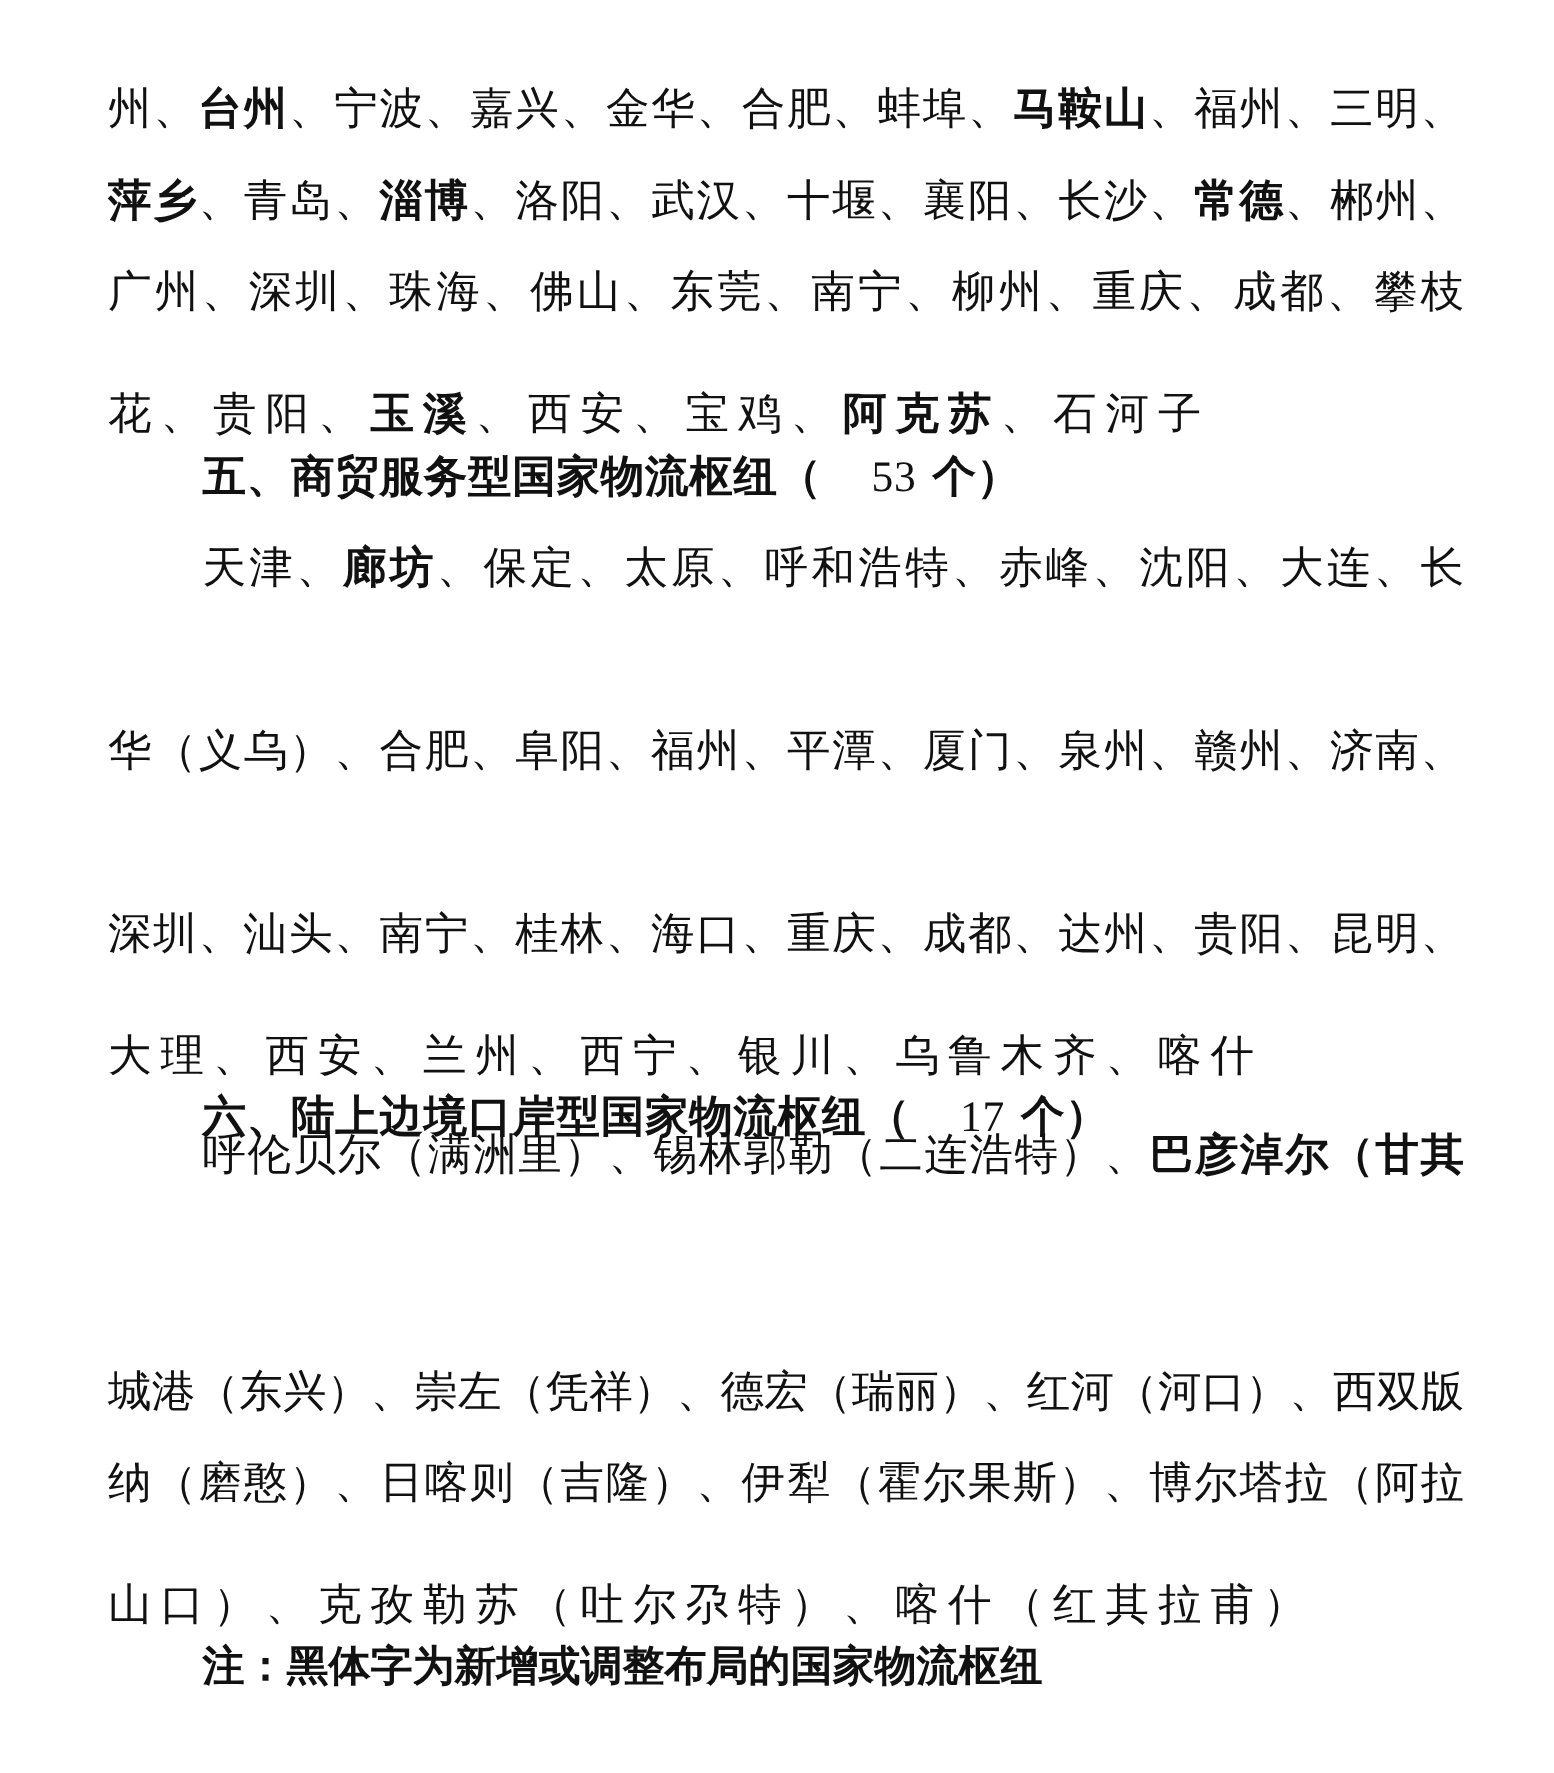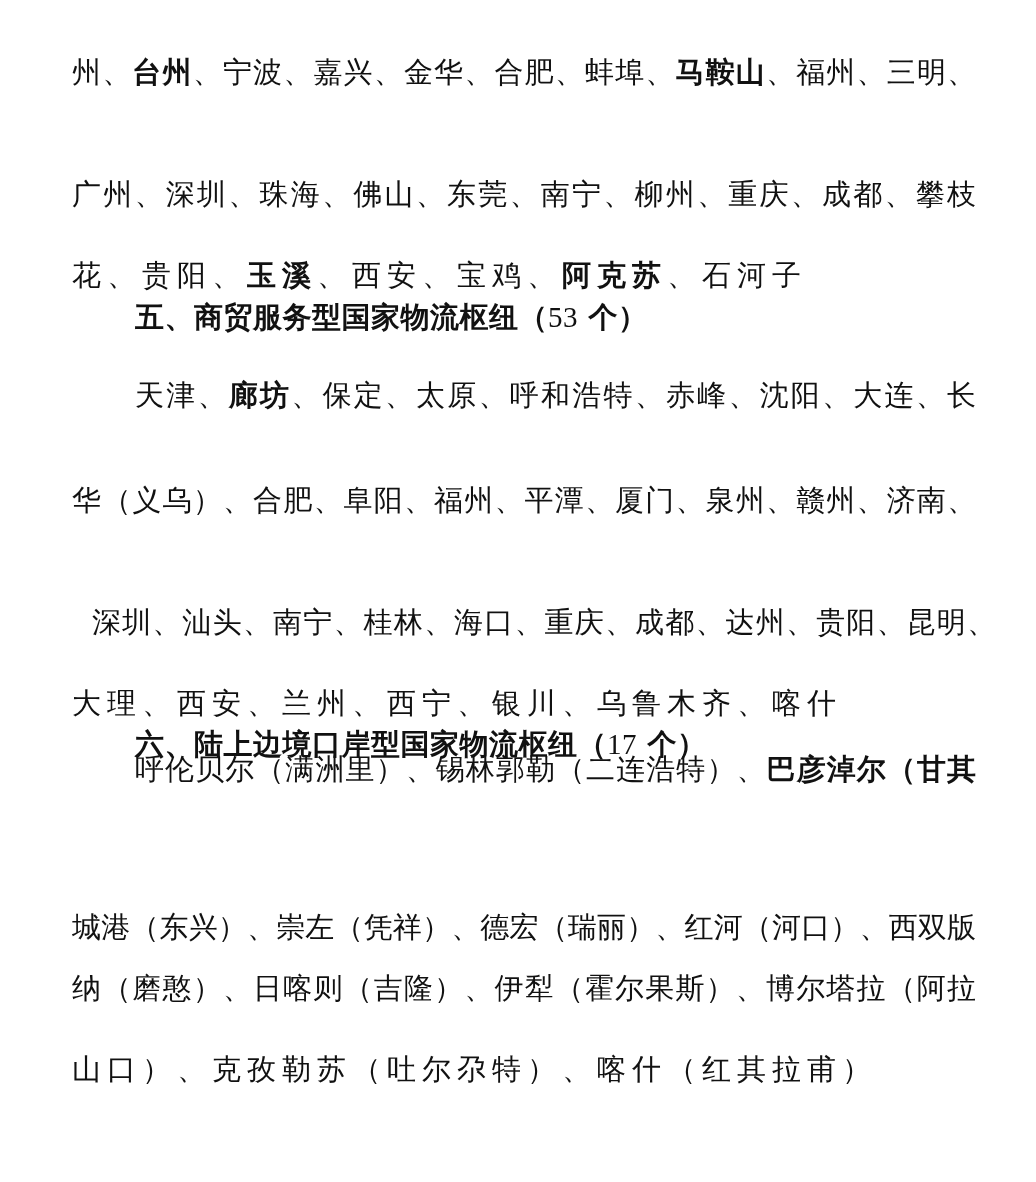--- a/index.html
+++ b/index.html
@@ -53,49 +53,52 @@
     .seg {
       display: inline;
     }
     .seg.bold {
       font-family: "DejaVu Sans", "Liberation Sans", sans-serif;
       font-weight: bold;
     }
     .heading .num {
       font-family: "Liberation Serif", "DejaVu Serif", serif;
       font-weight: normal;
+      margin-left: 33px;
     }
     .note {
       font-family: "DejaVu Sans", "Liberation Sans", sans-serif;
       font-weight: bold;
       text-align-last: left;
       letter-spacing: 0;
       font-size: 28px;
     }
   </style>
 </head>
 <body>
 
 <div class="page">
 
   <div class="line" style="top:52px;"><span class="seg">州、</span><span class="seg bold">台州</span><span class="seg">、宁波、嘉兴、金华、合肥、蚌埠、</span><span class="seg bold">马鞍山</span><span class="seg">、福州、三明、</span></div>
+  <div class="line" style="top:113px;"><span class="seg bold">萍乡</span><span class="seg">、青岛、</span><span class="seg bold">淄博</span><span class="seg">、洛阳、武汉、十堰、襄阳、长沙、</span><span class="seg bold">常德</span><span class="seg">、郴州、</span></div>
   <div class="line" style="top:174px;"><span class="seg">广州、深圳、珠海、佛山、东莞、南宁、柳州、重庆、成都、攀枝</span></div>
   <div class="line last" style="top:235px;"><span class="seg">花、贵阳、</span><span class="seg bold">玉溪</span><span class="seg">、西安、宝鸡、</span><span class="seg bold">阿克苏</span><span class="seg">、石河子</span></div>
 
   <div class="line indent heading" style="top:297px;">
     <span>五、商贸服务型国家物流枢纽（</span><span class="num">53</span><span> 个）</span>
   </div>
 
-  <div class="line indent" style="top:358px;margin-top:17px;"><span class="seg">天津、</span><span class="seg bold">廊坊</span><span class="seg">、保定、太原、呼和浩特、赤峰、沈阳、大连、长</span></div>
+  <div class="line indent" style="top:358px;"><span class="seg">天津、</span><span class="seg bold">廊坊</span><span class="seg">、保定、太原、呼和浩特、赤峰、沈阳、大连、长</span></div>
   <div class="line" style="top:480px;"><span class="seg">华（义乌）、合肥、阜阳、福州、平潭、厦门、泉州、赣州、济南、</span></div>
-  <div class="line" style="top:602px;margin-left:20px;"><span class="seg">深圳、汕头、南宁、桂林、海口、重庆、成都、达州、贵阳、昆明、</span></div>
+  <div class="line" style="top:602px;"><span class="seg">深圳、汕头、南宁、桂林、海口、重庆、成都、达州、贵阳、昆明、</span></div>
   <div class="line last" style="top:663px;"><span class="seg">大理、西安、兰州、西宁、银川、乌鲁木齐、喀什</span></div>
 
   <div class="line indent heading" style="top:724px;">
     <span>六、陆上边境口岸型国家物流枢纽（</span><span class="num">17</span><span> 个）</span>
   </div>
 
   <div class="line indent" style="top:749px;"><span class="seg">呼伦贝尔（满洲里）、锡林郭勒（二连浩特）、</span><span class="seg bold">巴彦淖尔（甘其</span></div>
   <div class="line" style="top:907px;"><span class="seg">城港（东兴）、崇左（凭祥）、德宏（瑞丽）、红河（河口）、西双版</span></div>
   <div class="line" style="top:968px;"><span class="seg">纳（磨憨）、日喀则（吉隆）、伊犁（霍尔果斯）、博尔塔拉（阿拉</span></div>
   <div class="line last" style="top:1029px;"><span class="seg">山口）、克孜勒苏（吐尔尕特）、喀什（红其拉甫）</span></div>
 
+  <div class="line indent note" style="top:1091px;">注：黑体字为新增或调整布局的国家物流枢纽</div>
 </div>
 
 </body></html>

